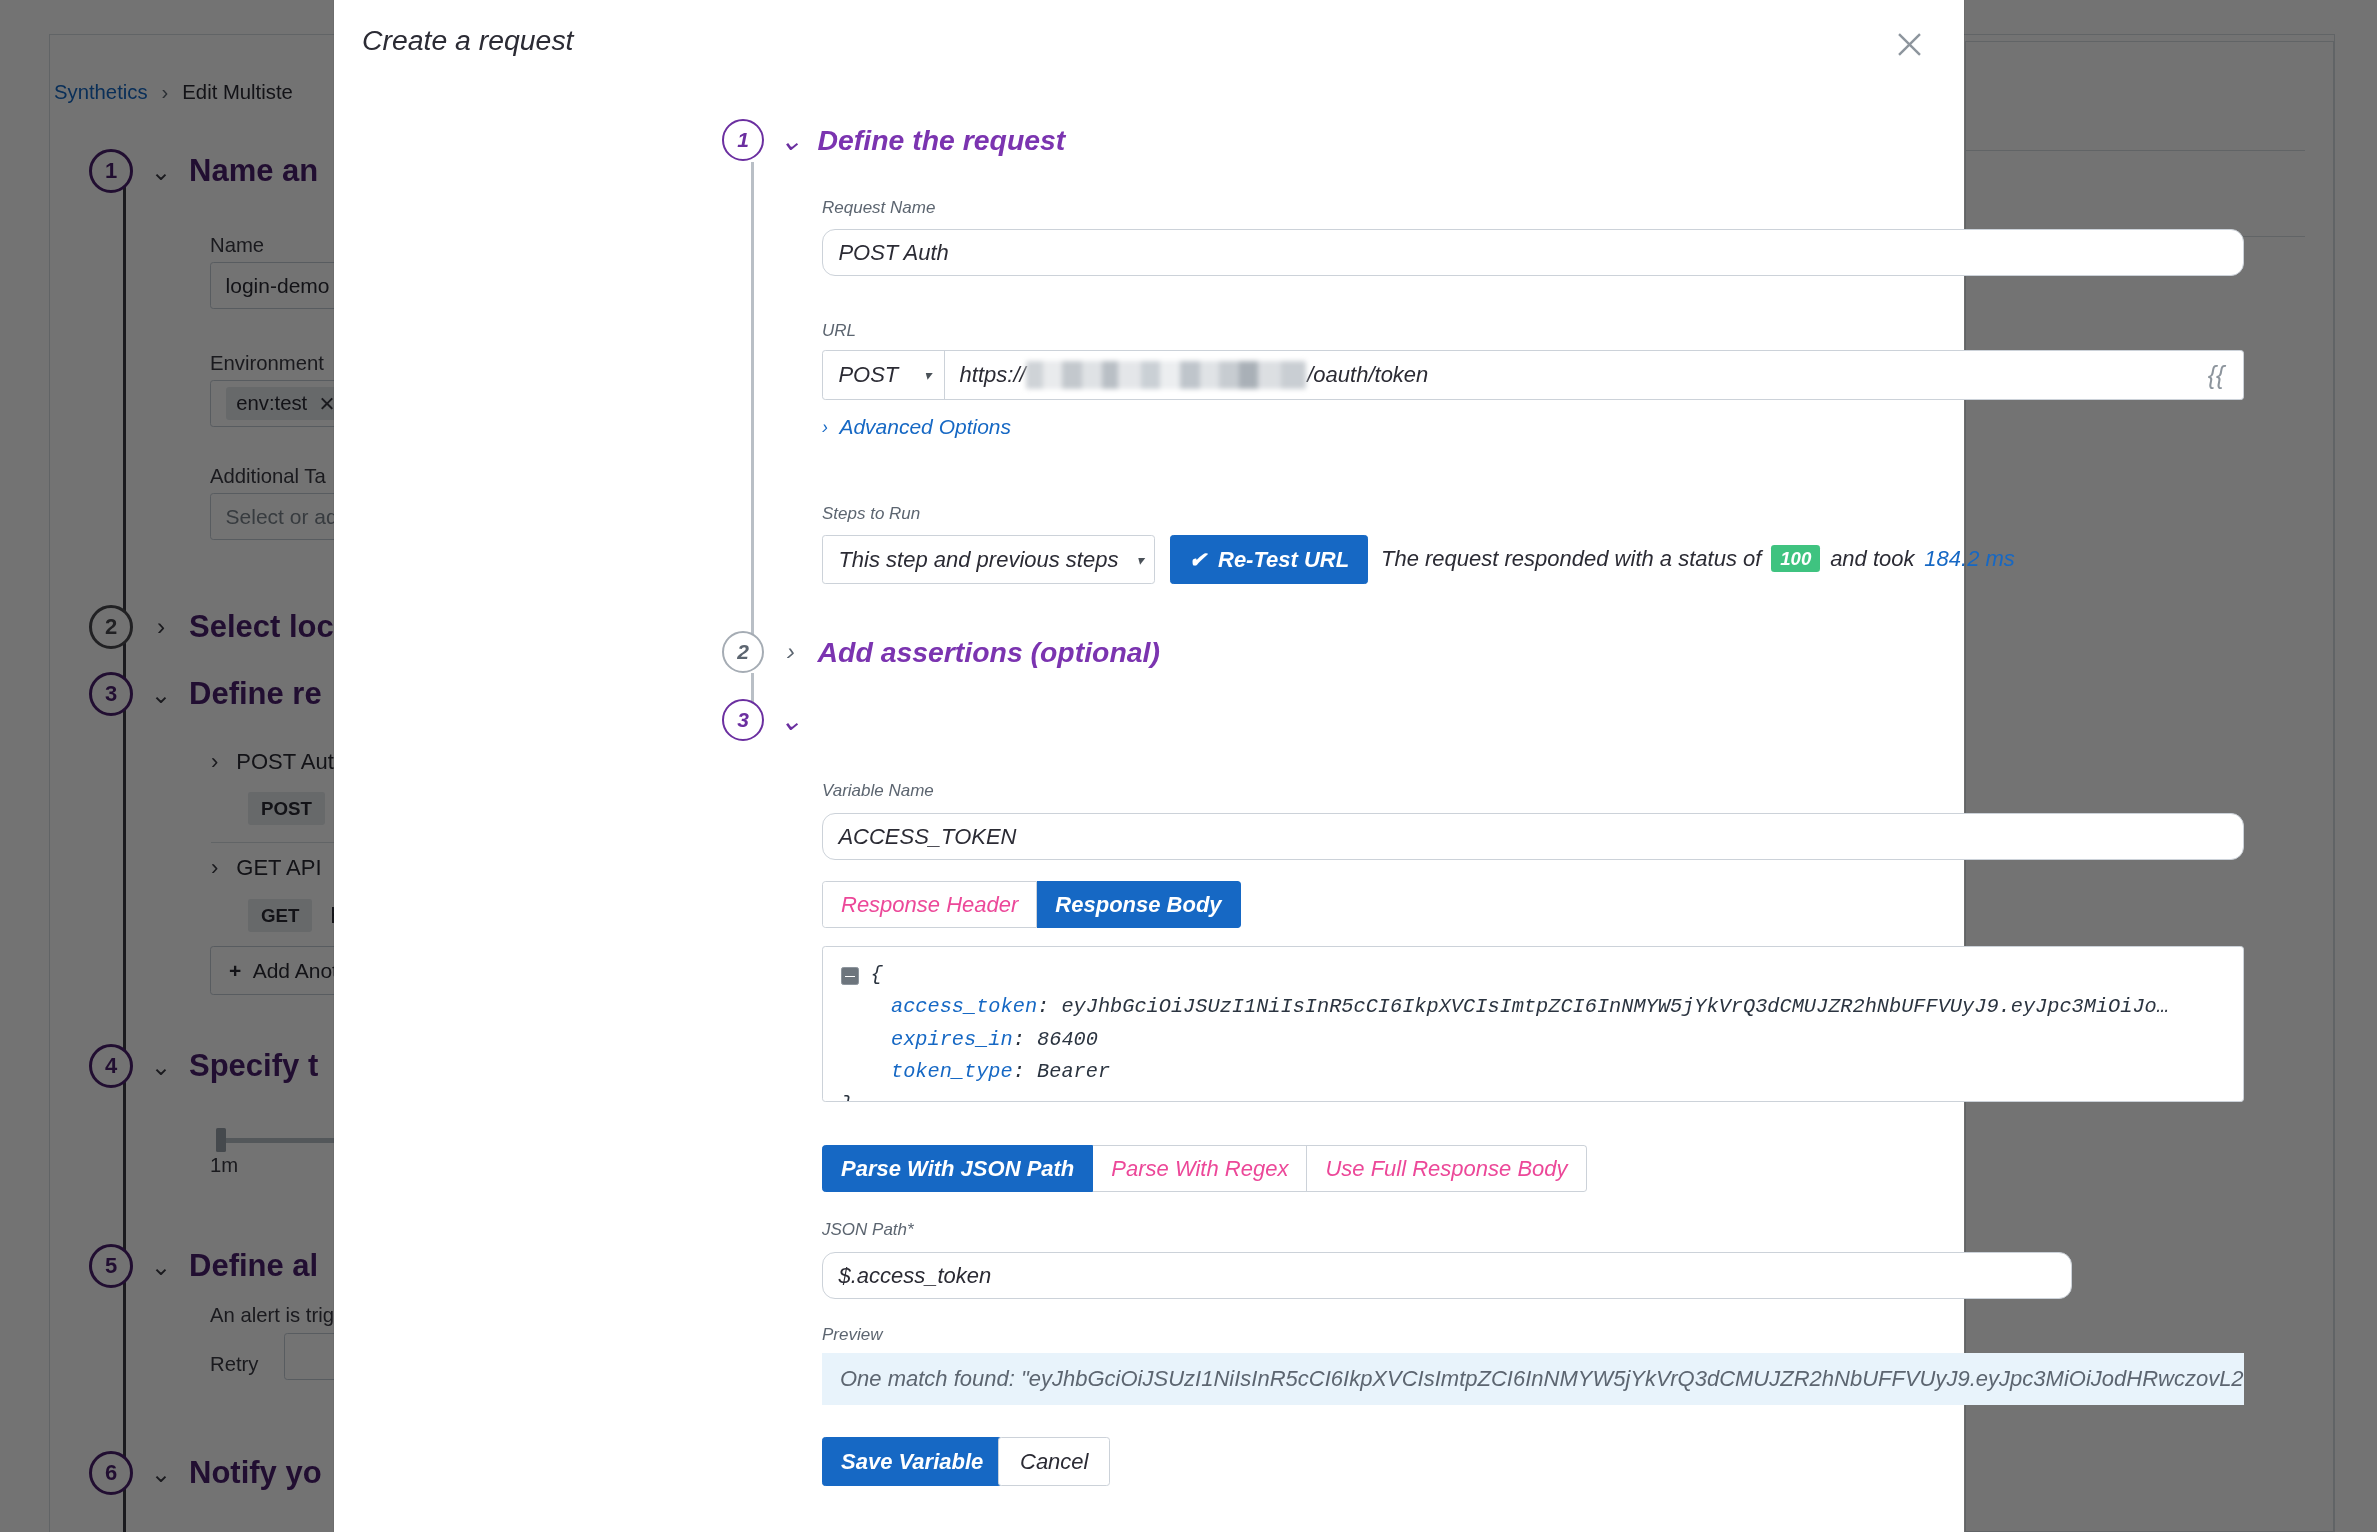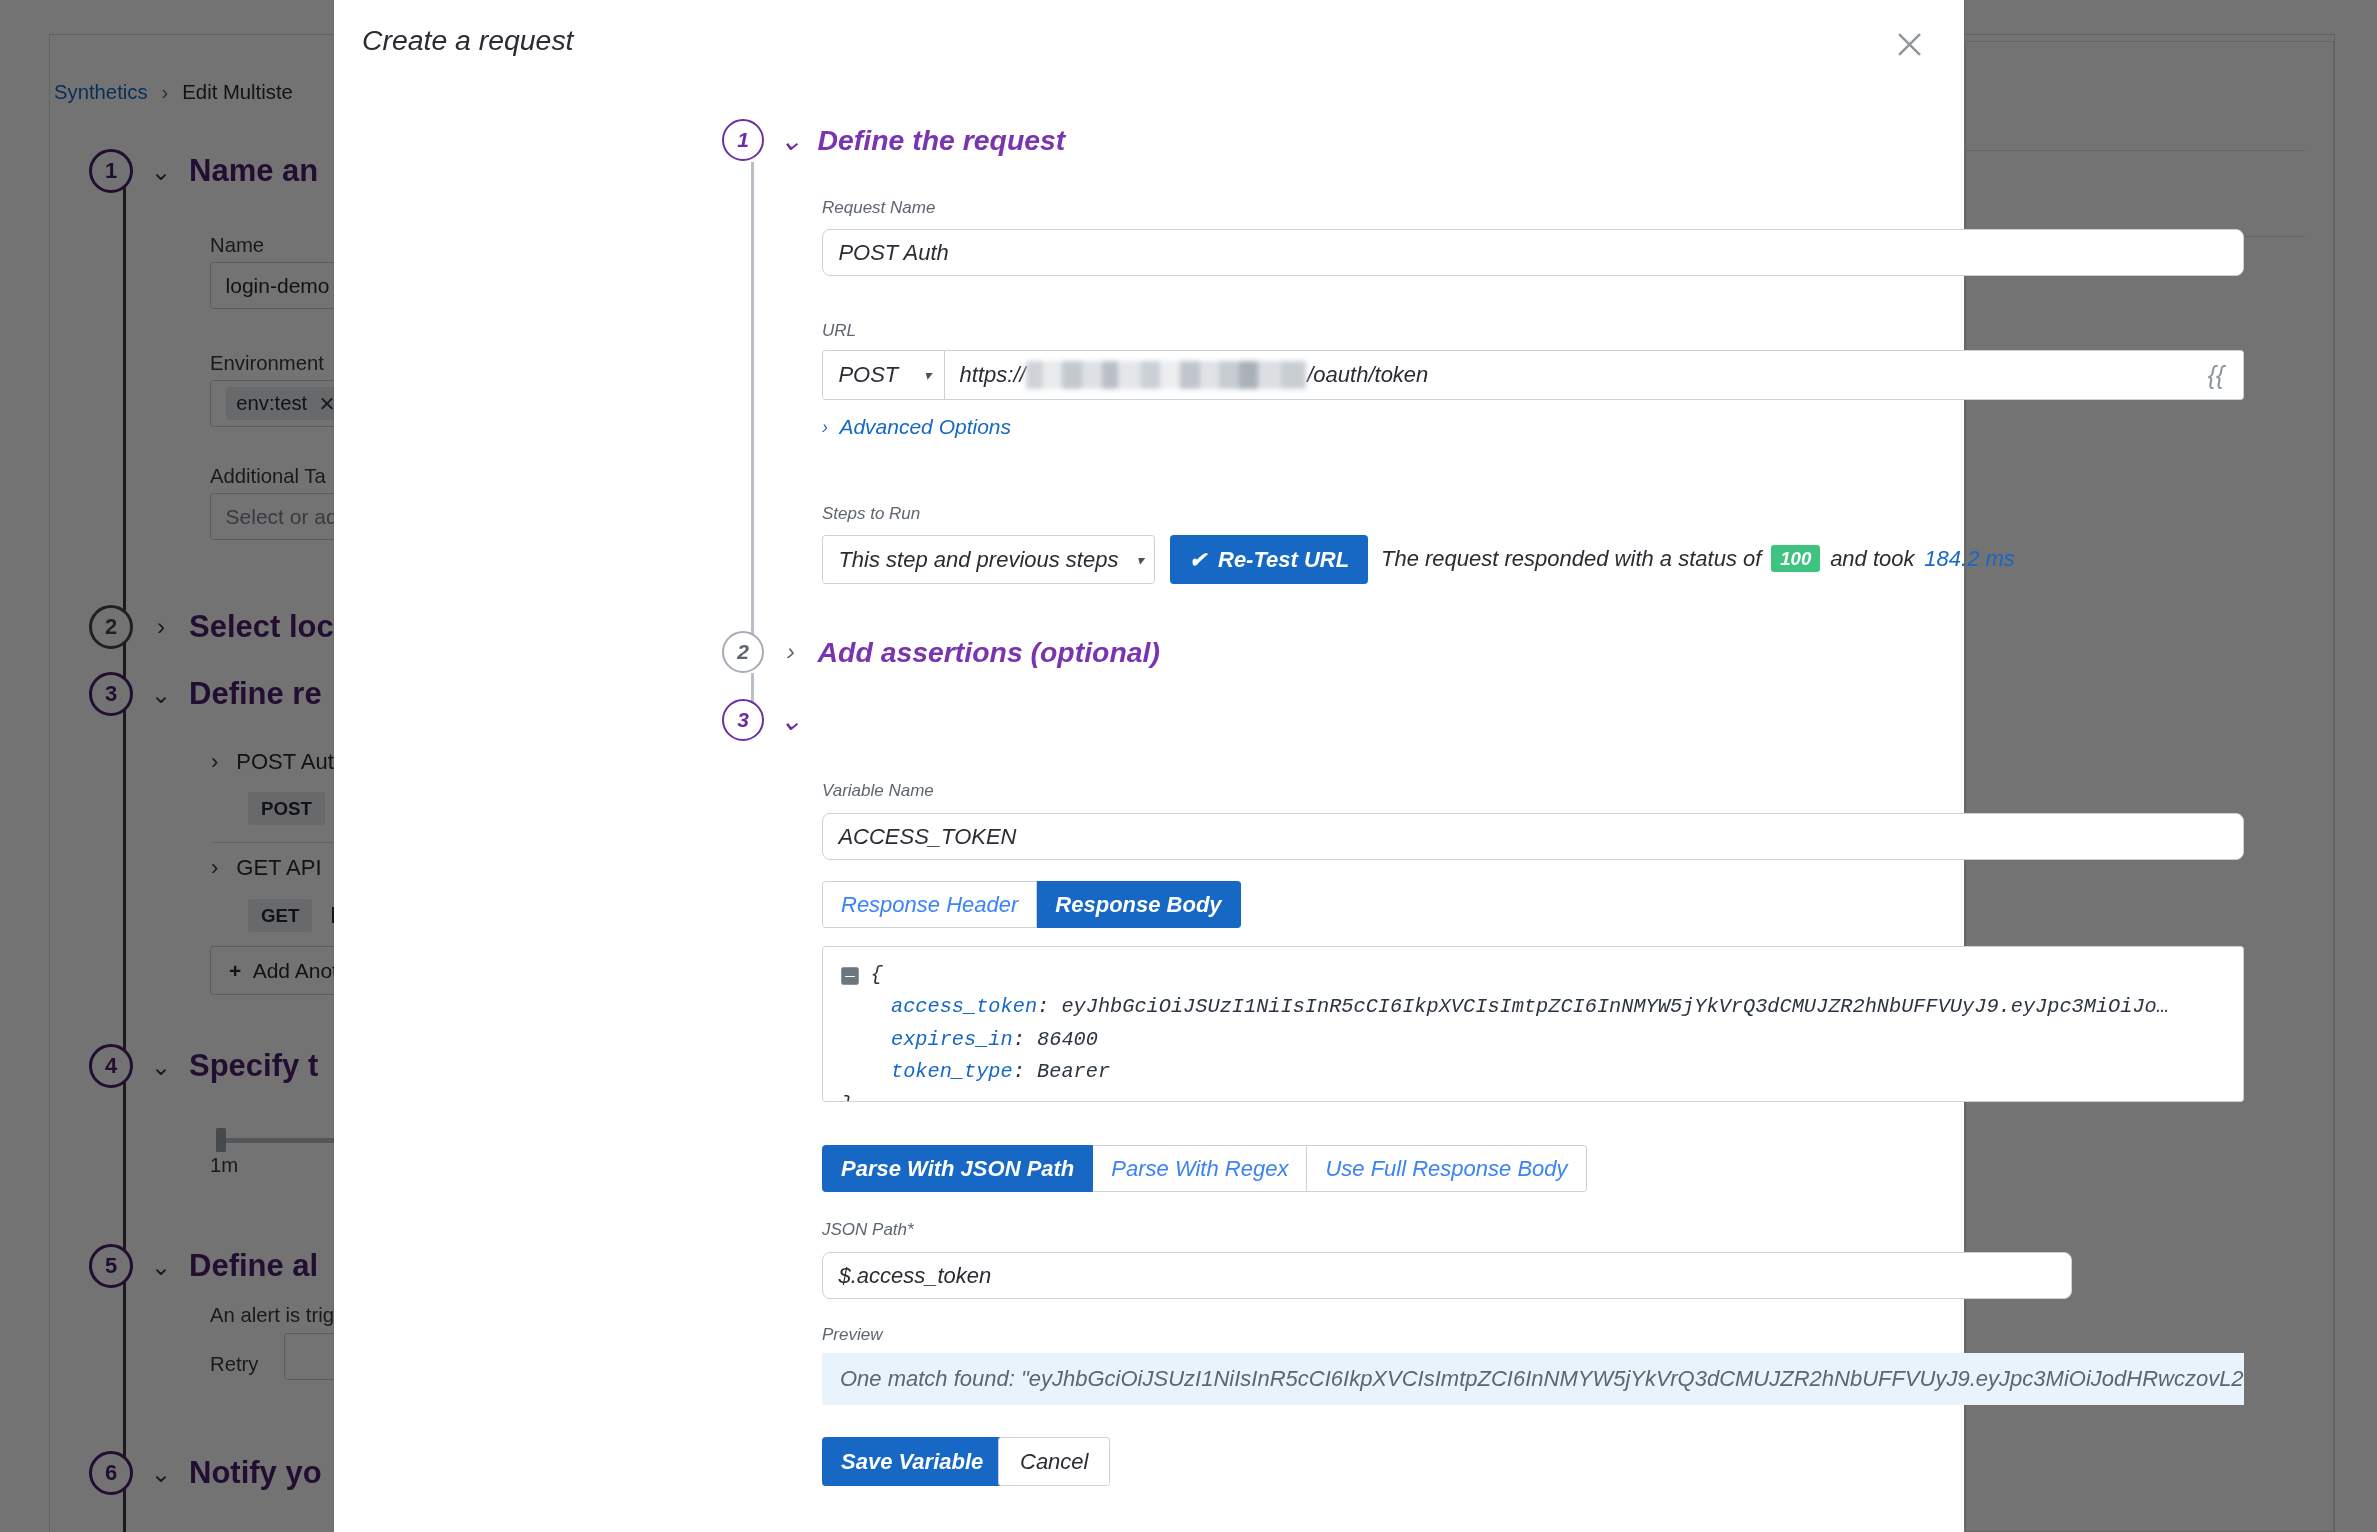--- a/index.html
+++ b/index.html
@@ -129,21 +129,21 @@
   .m-step-head.collapsed .num { border-color: #a5acb4; color: #5c6570; }
   .m-step-head .chev { width: 24.4px; color: #6b2fa0; display:flex; align-items:center; justify-content:center; }
   .m-step-head.collapsed .chev { color: #5c6570; }
   .m-step-head .htitle { color: #7b34b0; font-size: 28.4px; font-weight: 700; }
 
   .fld-label {
     position: absolute; font-size: 17px; color: #5c6570; white-space: nowrap; text-align: center;
   }
   .txt-input {
     position: absolute; height: 47px;
-    border: 0.8px solid #ccd2d9; border-radius: 8px; background: #fff;
+    border: 0.8px solid #ccd2d9; border-radius: 13px; background: #fff;
     display: flex; align-items: center; padding: 0 15.4px;
     font-size: 22px; color: #2b2b34; white-space: nowrap; overflow: hidden;
   }
 
   
   #url-group {
     position: absolute; left: 488px; top: 351px; width: 1422px; height: 50px;
     border: 0.8px solid #ccd2d9; border-radius: 3.3px; background: #fff;
     display: flex; align-items: stretch;
   }
@@ -216,21 +216,21 @@
   }
   .blue-num { color: #1668c4; }
 
   
   .seg {
     position: absolute; display: flex; height: 47px;
     border-radius: 3.3px; overflow: hidden;
   }
   .seg .seg-btn {
     display: flex; align-items: center; justify-content: center;
-    padding: 0 18px; font-size: 22px; color: #3b82f6;
+    padding: 0 18px; font-size: 22px; color: #ec4899;
     background: #ffffff; border: 0.8px solid #ccd2d9; border-left: none;
     cursor: pointer; white-space: nowrap;
   }
   .seg .seg-btn:first-child { border-left: 0.8px solid #ccd2d9; border-radius: 3.3px 0 0 3.3px; }
   .seg .seg-btn:last-child { border-radius: 0 3.3px 3.3px 0; }
   .seg .seg-btn.active {
     background: #1668c4; color: #ffffff; border-color: #1668c4;
     font-weight: 600;
   }
 

